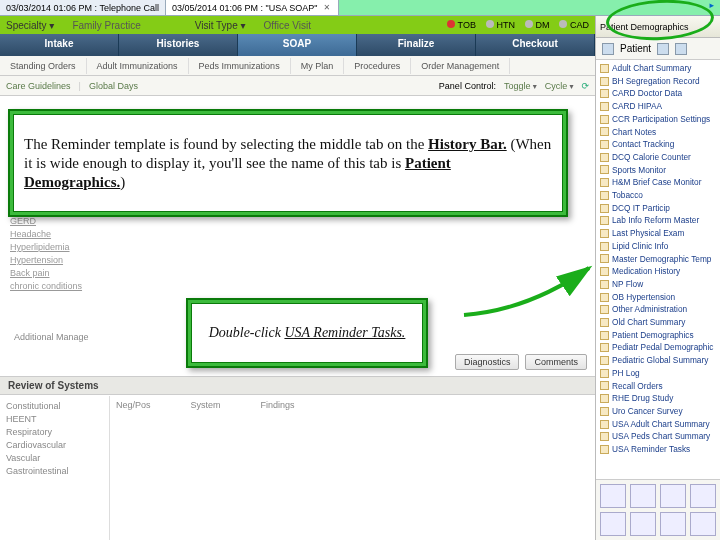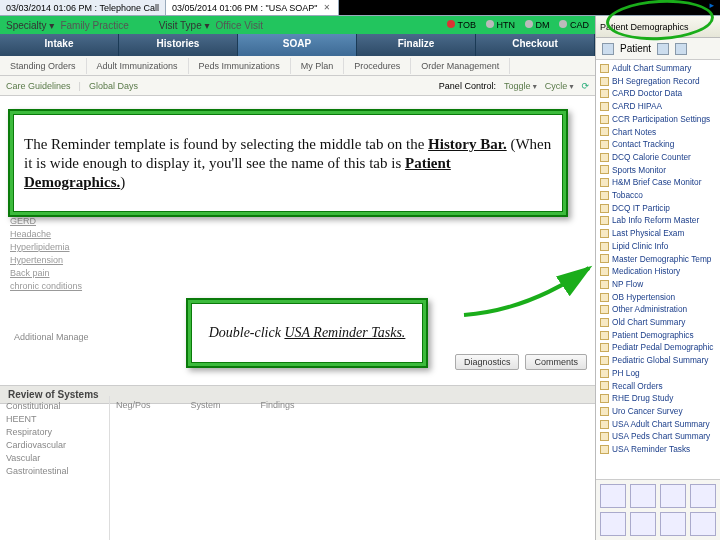--- a/index.html
+++ b/index.html
@@ -8,21 +8,21 @@
     font-size: 10px;
     background: #fff;
     width: 720px;
     height: 540px;
     overflow: hidden;
     position: relative;
   }
   .window-tabs {
     display: flex;
     height: 16px;
-    background: #000000;
+    background: #86efac;
     border-bottom: 1px solid #9ab;
     font-size: 9px;
   }
   .window-tab {
     padding: 2px 6px;
     border-right: 1px solid #9ab;
     background: #e8eef6;
     display: flex;
     align-items: center;
     gap: 4px;
@@ -51,25 +51,25 @@
   }
   .right-pane {
     width: 124px;
     display: flex;
     flex-direction: column;
     background: #f6f6f2;
   }
   .filter-row {
     display: flex;
     align-items: center;
-    gap: 6px;
+    gap: 18px;
     padding: 2px 6px;
     height: 18px;
     font-size: 10px;
-    background: #22c55e;
+    background: #84cc16;
   }
   .filter-label { color: #333; }
   .filter-val { color: #555; }
   .status-dots {
     margin-left: auto;
     display: flex;
     gap: 10px;
     align-items: center;
     font-size: 9px;
   }
@@ -153,21 +153,21 @@
     background: linear-gradient(#f8f8f8,#e4e4e4);
     border: 1px solid #aaa;
     border-radius: 2px;
     font-size: 9px;
     padding: 2px 8px;
     color: #333;
   }
   .ros-header {
     position: absolute;
     left: 0; right: 0;
-    top: 289px;
+    top: 280px;
     background: #e8e8e4;
     border-top: 1px solid #ccc;
     border-bottom: 1px solid #ccc;
     padding: 3px 8px;
     font-size: 10px;
     font-weight: bold;
     color: #444;
   }
   .ros-body {
     position: absolute;

